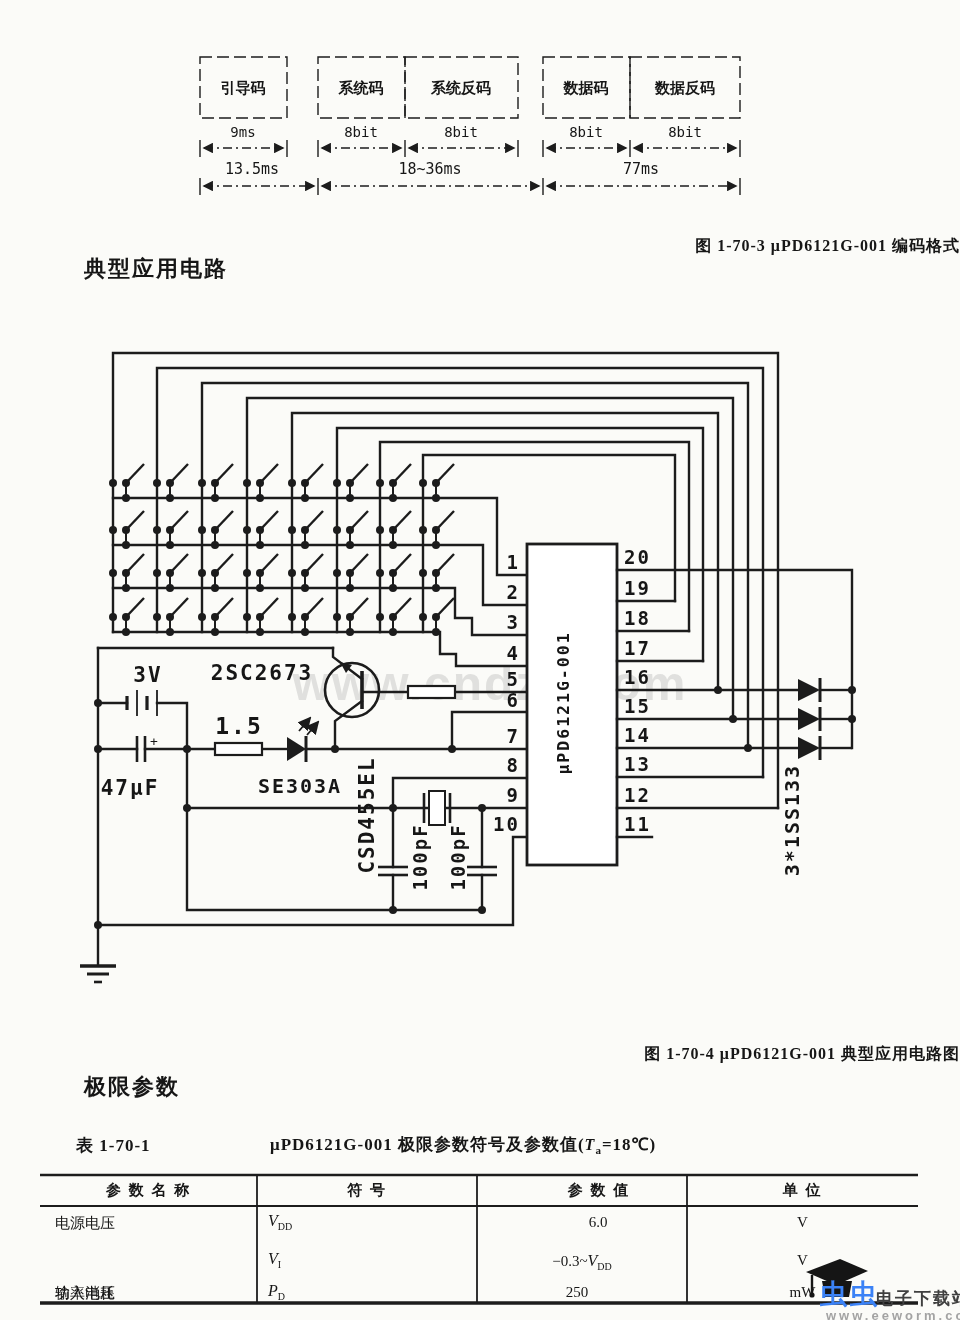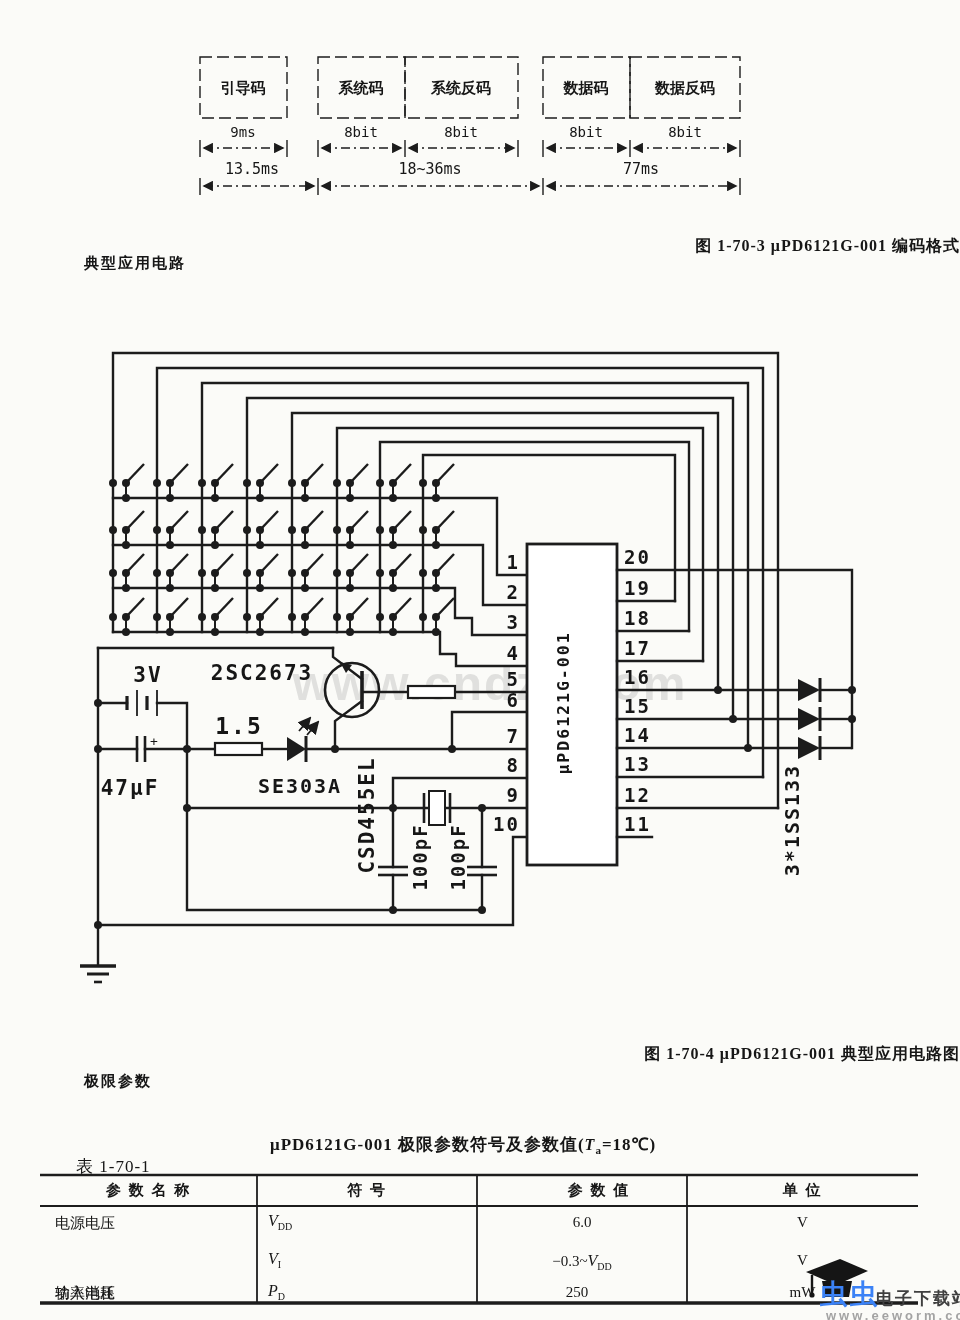--- a/index.html
+++ b/index.html
@@ -1,21 +1,21 @@
 <!DOCTYPE html>
 <html><head>
 <meta charset="utf-8">
 <style>
   html,body{margin:0;padding:0;}
   body{width:960px;height:1320px;position:relative;background:#fbfbf8;
        font-family:"Liberation Serif", serif;color:#161616;overflow:hidden;}
   .abs{position:absolute;}
   .caption{width:960px;text-align:right;font-size:16px;letter-spacing:1px;font-weight:600;}
-  .hding{font-family:"Liberation Sans", sans-serif;font-weight:bold;font-size:15px;letter-spacing:2px;}
-  .tbl-label{font-size:17px;font-weight:normal;letter-spacing:1px;margin-top:21px;}
+  .hding{font-family:"Liberation Sans", sans-serif;font-weight:bold;font-size:22px;letter-spacing:2px;}
+  .tbl-label{font-size:17px;font-weight:bold;letter-spacing:1px;}
   .tbl-title{font-size:17px;font-weight:bold;letter-spacing:1px;}
   .thc{font-size:15px;font-weight:bold;text-align:center;letter-spacing:2px;}
   .cell{font-size:15px;}
   .sym{font-style:italic;font-size:16px;}
   .sym sub{font-style:normal;font-size:10px;}
   .ctr{text-align:center;}
   svg{position:absolute;left:0;top:0;}
   .w{stroke:#1c1c1c;stroke-width:2.4;fill:none;stroke-linecap:square;}
   .wt{stroke:#1c1c1c;stroke-width:1.4;fill:none;}
   .dot{fill:#1c1c1c;stroke:none;}
@@ -337,21 +337,21 @@
 </div>
 
 <div class="abs thc" style="left:40px;top:1181px;width:217px;">参  数  名  称</div>
 <div class="abs thc" style="left:257px;top:1181px;width:220px;">符   号</div>
 <div class="abs thc" style="left:477px;top:1181px;width:244px;">参  数  值</div>
 <div class="abs thc" style="left:687px;top:1181px;width:231px;">单   位</div>
 
 <div>
   <div class="abs cell" style="left:55px;top:1214px;">电源电压</div>
   <div class="abs cell sym" style="left:268px;top:1212px;"><span>V</span><sub>DD</sub></div>
-  <div class="abs cell ctr" style="left:477px;top:1214px;width:210px;">6.0</div>
+  <div class="abs cell ctr" style="left:477px;top:1214px;width:210px;padding-left:16px;">6.0</div>
   <div class="abs cell ctr" style="left:687px;top:1214px;width:231px;">V</div>
 </div>
 
 <div>
   <div class="abs cell" style="left:55px;top:1252px;margin-top:32px;">输入电压</div>
   <div class="abs cell sym" style="left:268px;top:1250px;"><span>V</span><sub>I</sub></div>
   <div class="abs cell ctr" style="left:477px;top:1252px;width:210px;"><span>−0.3~</span><span class="sym">V</span><sub style="font-size:10px;">DD</sub></div>
   <div class="abs cell ctr" style="left:687px;top:1252px;width:231px;">V</div>
 </div>
 

